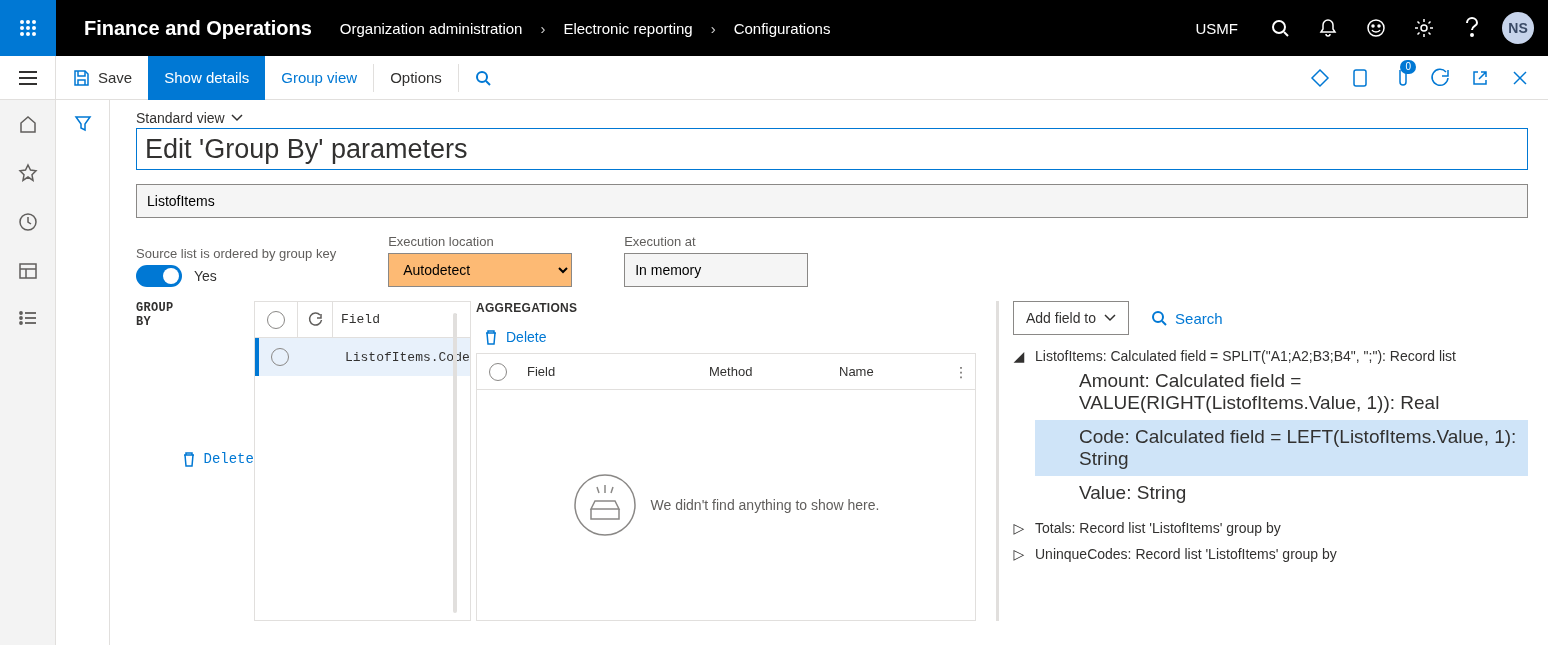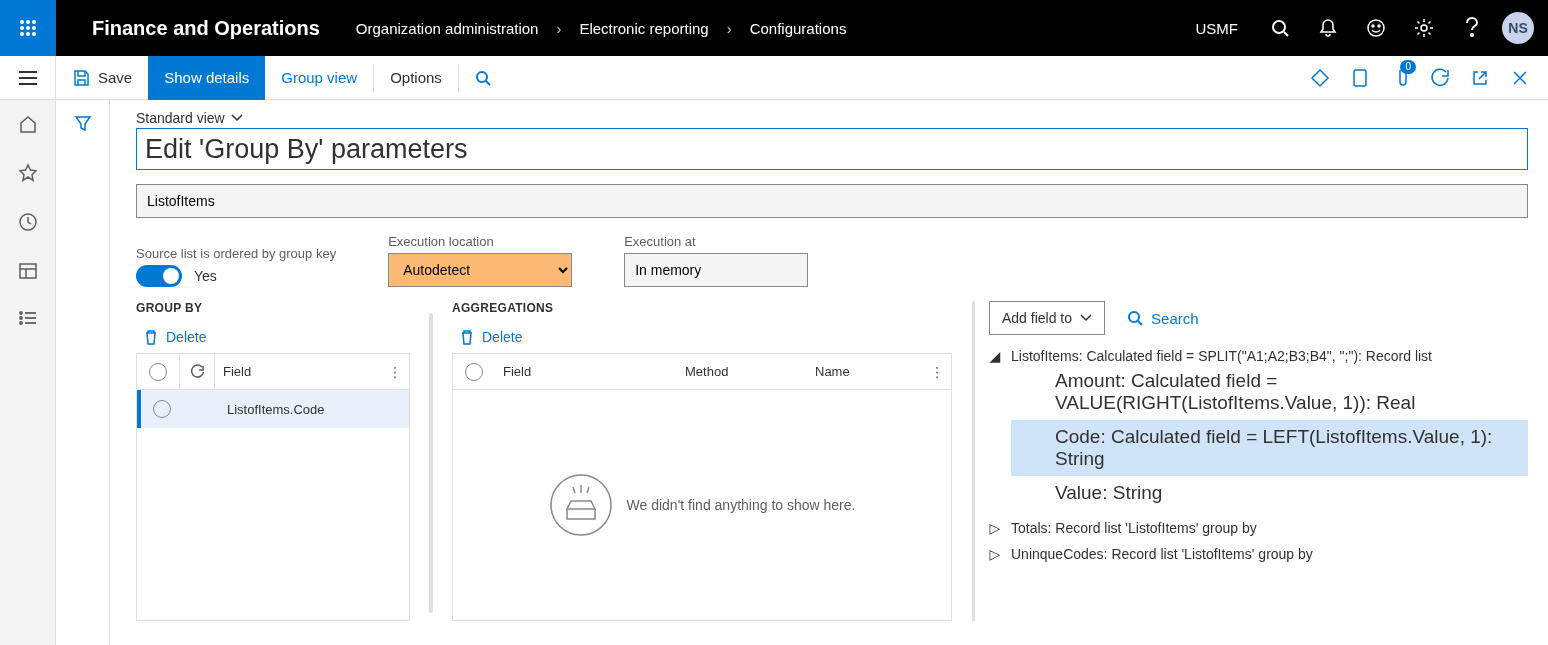--- a/index.html
+++ b/index.html
@@ -22,21 +22,21 @@
     align-items: center;
   }
   .waffle {
     width: 56px; height: 56px;
     background: #0078D4;
     display:flex;align-items:center;justify-content:center;
     color:#fff;
   }
   .brand {
     font-size: 20px; font-weight:600;
-    padding: 0 36px;
+    padding: 0 28px;
   }
   .breadcrumbs { display:flex; align-items:flex-start; gap:18px; font-size:15px;}
   .breadcrumbs .chev { color:#fff; opacity:.8;}
   .topbar-right { margin-left:auto; display:flex; align-items:center; gap:0;}
   .entity { padding:0 18px; font-size:15px;}
   .topicon { width:48px;height:56px;display:flex;align-items:center;justify-content:center;}
   .avatar {
     width:32px;height:32px;border-radius:50%;
     background:#C7D4EB;color:#3A4A66;font-weight:600;
     display:flex;align-items:center;justify-content:center;
@@ -125,21 +125,21 @@
   .toggle-wrap{display:flex;align-items:center;gap:12px;}
   select.dd, input.dd {
     height:34px;border:1px solid #8a8886;background:#fdba74;
     padding:0 10px;font-size:14px;
   }
   select.dd{width:184px;}
   input.dd{width:184px;background:#F5F5F5;}
 
   
   .lower{display:flex;margin-top:14px;gap:16px; height:320px;}
-  .col-group{width:274px;display:flex;flex-direction:column;}
+  .col-group{width:298px;display:flex;flex-direction:row;font-family:Liberation Mono, monospace;}
   .col-agg{width:500px;display:flex;flex-direction:column;}
   .col-tree{flex:1;display:flex;flex-direction:column; border-left: 3px solid #e1dfdd; padding-left: 14px; margin-left:4px;}
   .colh{font-size:12px;font-weight:700;letter-spacing:.3px;margin-bottom:10px;}
   .del-link{color:#0078D4;display:flex;align-items:center;gap:8px;font-size:14px;margin:4px 0 8px 8px;}
 
   .grid{border:1px solid #e1dfdd;}
   .grid-head{display:flex;align-items:center;height:36px;border-bottom:1px solid #e1dfdd;}
   .cell-chk{width:42px;display:flex;justify-content:center;}
   .circle{width:18px;height:18px;border:1px solid #8a8886;border-radius:50%;}
   .cell-ref{width:36px;display:flex;justify-content:center;color:#605e5c;border-right:1px solid #e1dfdd;border-left:1px solid #e1dfdd;height:36px;align-items:center;}

